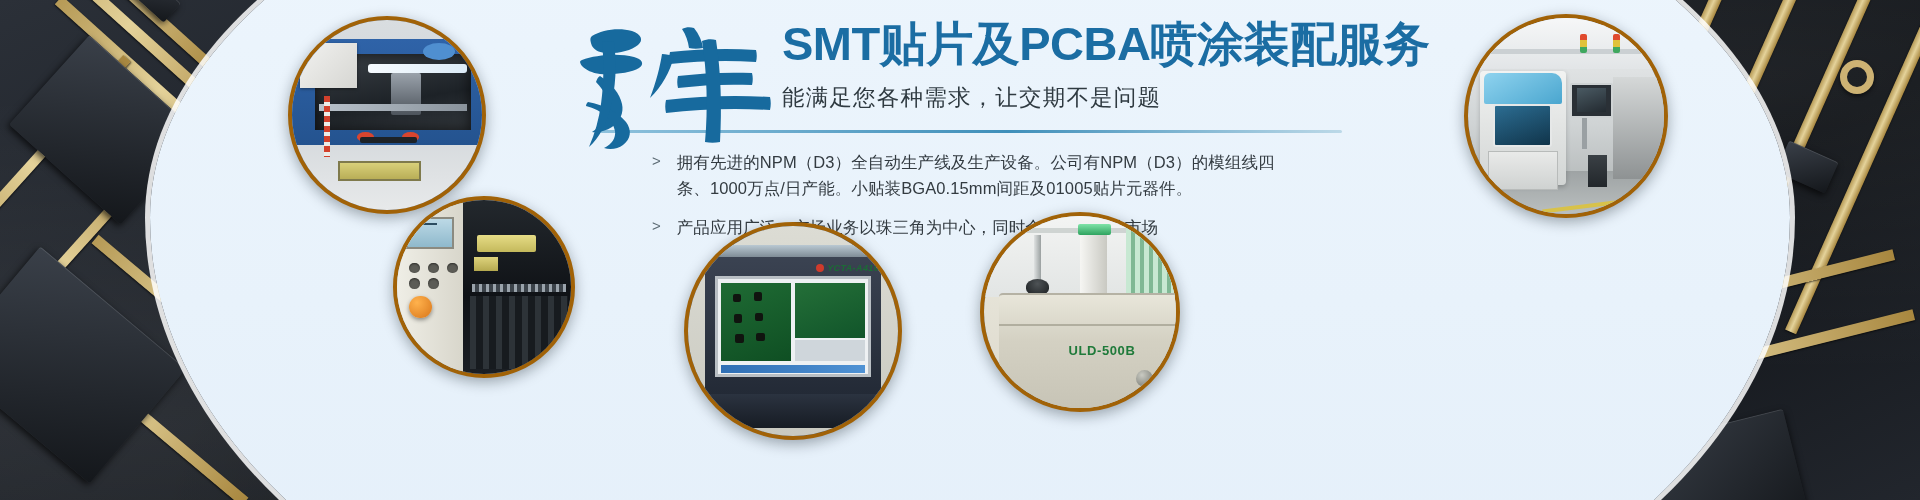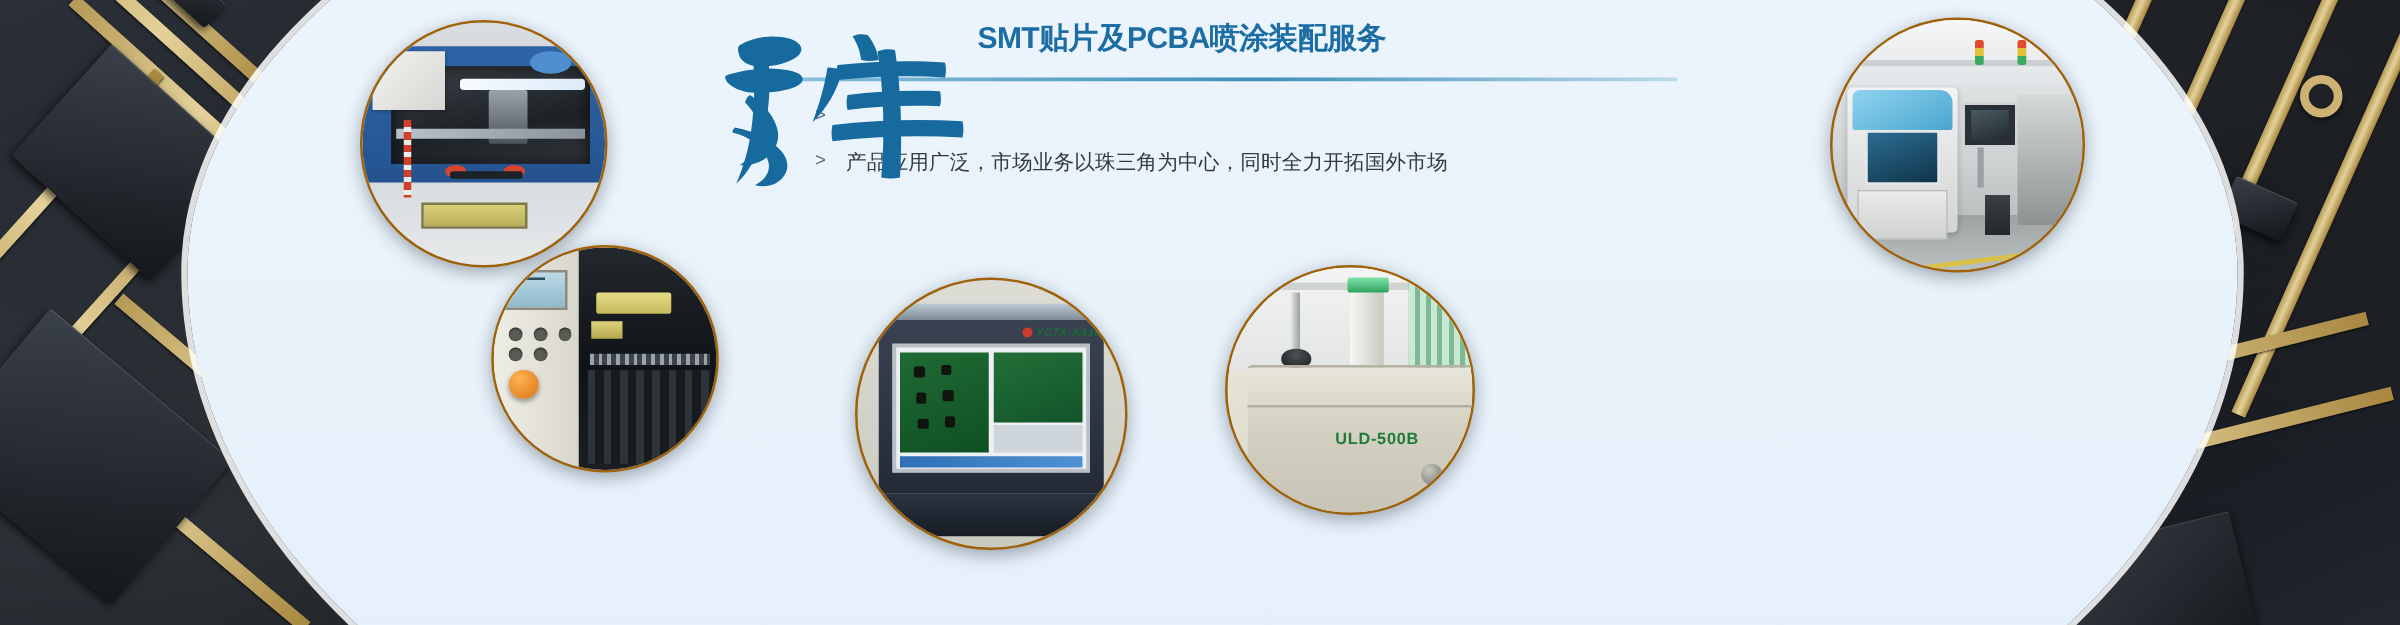--- a/index.html
+++ b/index.html
@@ -84,21 +84,21 @@
     position: absolute;
     left: -18px; top: 2px;
     width: 210px; height: 130px;
     color: #176a9e;
     z-index: 41;
   }
   .brush svg { width: 100%; height: 100%; display:block; }
 
   .heads { margin-left: 190px; }
   .h-main {
-    font-size: 24px; font-weight: 700;
+    font-size: 47px; font-weight: 700;
     color: #1b6da3; letter-spacing: -.5px;
     line-height: 1.12; white-space: nowrap;
   }
   .h-sub {
     font-size: 16.5px; color: #6c7378;
     line-height: 1.2; margin-top: 3px;
     white-space: nowrap;
   }
   .h-cn {
     font-size: 22.5px; color: #2f3a41;
@@ -125,23 +125,23 @@
   .bullet .bt {
     color: #333b41; font-size: 16.5px;
     line-height: 1.62; letter-spacing: .1px;
     max-width: 620px;
   }
 
   
   .bubble {
     position: absolute; border-radius: 50%;
     overflow: hidden; z-index: 50;
-    border: 2px solid #a16207;
+    border: 4px solid #a16207;
     box-shadow: 0 4px 14px rgba(10,20,30,.35);
-    background: #a3a3a3;
+    background: #404040;
   }
   .bubble .inner { position: absolute; inset: 0; overflow: hidden; }
 
   
   #b1 { left: 288px; top: 16px; width: 198px; height: 198px; }
   #b1 .inner { background: linear-gradient(180deg,#d9dde0 0%, #cfd4d8 46%, #e7e9ea 100%); }
   .m1-body { position:absolute; left:0; top:10%; width:100%; height:56%;
              background: linear-gradient(180deg,#2f63a8,#24538f); }
   .m1-glass{ position:absolute; left:12%; top:18%; width:82%; height:40%;
              background: linear-gradient(170deg,#3b4147,#1d2227 60%,#33383d);
@@ -357,27 +357,29 @@
           <path d="M104 56c24-3 50-4 74-3 1 4 1 8 0 12-25-1-50 0-74 3-1-4-1-8 0-12z"></path>
           <path d="M92 80c34-4 70-5 104-3 1 4 1 9 0 13-35-2-70-1-104 3-1-4-1-9 0-13z"></path>
           <path d="M142 20c5 32 6 68 4 102-5 1-10 1-15 0 3-34 2-70-3-101 5-2 10-2 14-1z"></path>
           <path d="M100 36c-4 16-12 30-24 42 6-16 10-31 12-44 4 0 8 1 12 2z"></path>
         </g>
       </svg>
     </div>
 
     <div class="heads">
       <div class="h-main">SMT贴片及PCBA喷涂装配服务</div>
+      <div class="h-cn">能满足您各种需求，让交期不是问题</div>
     </div>
 
     <div class="rule"></div>
 
     <div class="bullets">
       <div class="bullet">
         <span class="gt">&gt;</span>
+        <span class="bt">拥有先进的NPM（D3）全自动生产线及生产设备。公司有NPM（D3）的模组线四条、1000万点/日产能。小贴装BGA0.15mm间距及01005贴片元器件。</span>
       </div>
       <div class="bullet">
         <span class="gt">&gt;</span>
         <span class="bt">产品应用广泛，市场业务以珠三角为中心，同时全力开拓国外市场</span>
       </div>
     </div>
   </div>
 
   <div class="bubble" id="b1">
     <div class="inner">

